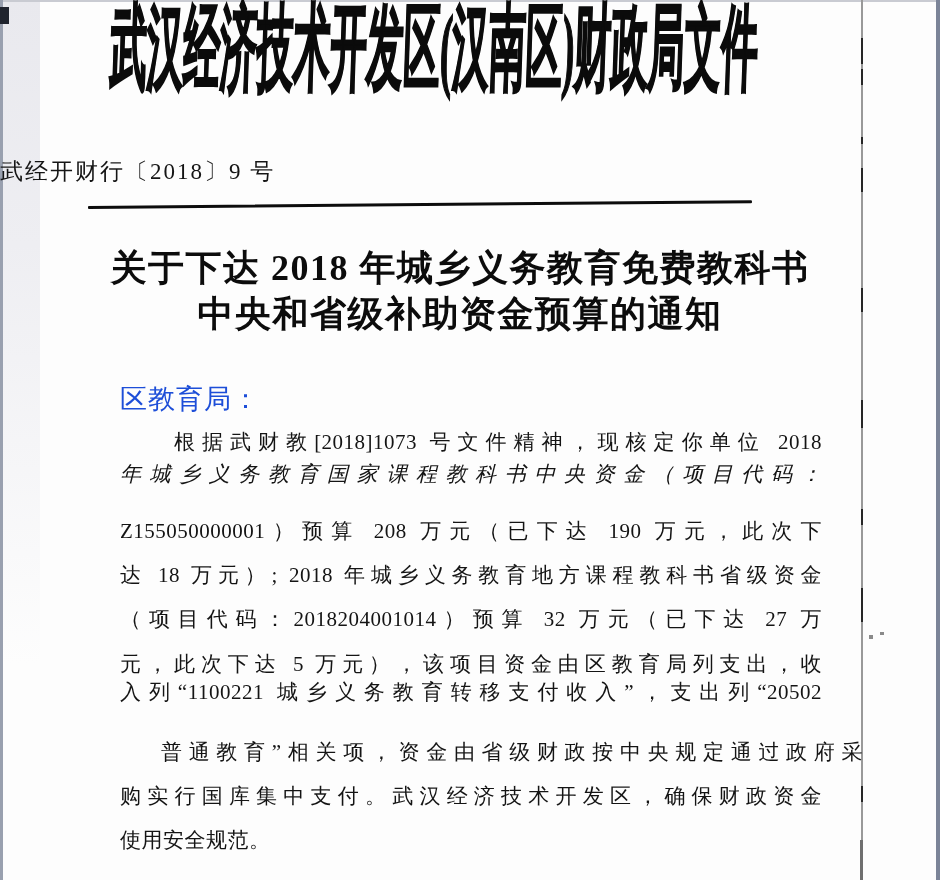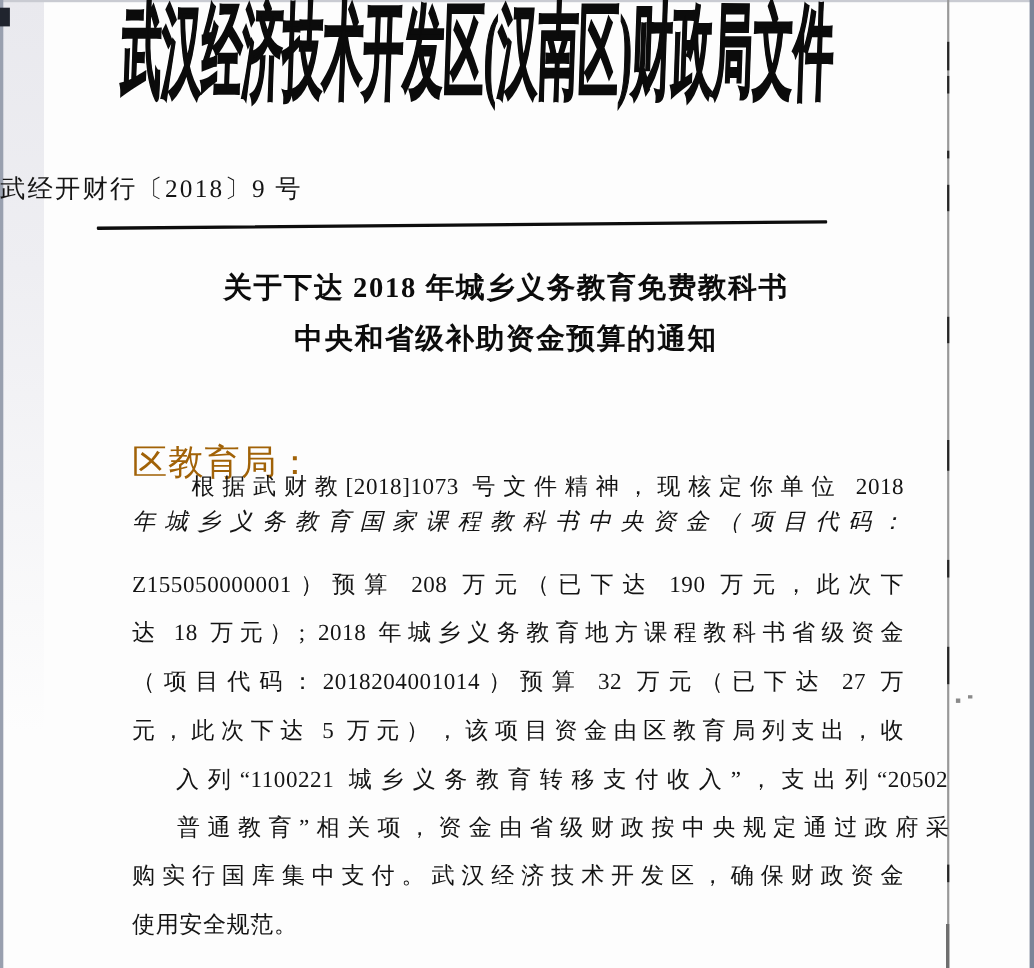--- a/index.html
+++ b/index.html
@@ -70,35 +70,34 @@
     top: 206px; left: 88px; width: 664px; height: 3px;
     background: #0d0d0d;
     transform: rotate(-0.5deg);
     transform-origin: 0 50%;
     border-radius: 1px;
   }
   .doc-title {
     position: absolute;
     left: 0; width: 920px;
     text-align: center;
-    font-size: 26px;
+    font-size: 36px;
     font-weight: bold;
     letter-spacing: 1.5px;
     color: #0c0c0c;
     white-space: nowrap;
   }
   .title-l1 { top: 244px; }
   .title-l2 { top: 290px; }
   .salutation {
     position: absolute;
     top: 381px; left: 120px;
-    font-size: 32px;
+    font-size: 27px;
     letter-spacing: 1px;
-    color: #a16207;
-    margin-top: 18px;
+    color: #1d4ed8;
   }
   .body-line {
     position: absolute;
     left: 120px; width: 702px;
     font-size: 21px;
     letter-spacing: 0.5px;
     white-space: nowrap;
     color: #141414;
   }
   .body-line.jl {
@@ -144,18 +143,18 @@
   <div class="doc-title title-l2">中央和省级补助资金预算的通知</div>
 
   <div class="salutation">区教育局：</div>
 
   <div class="body-line jl indent" style="top:428px;">根据武财教[2018]1073 号文件精神，现核定你单位 2018</div>
   <div class="body-line jl" style="top:460px;font-style:italic;">年城乡义务教育国家课程教科书中央资金（项目代码：</div>
   <div class="body-line jl" style="top:517px;">Z155050000001）预算 208 万元（已下达 190 万元，此次下</div>
   <div class="body-line jl" style="top:561px;">达 18 万元）; 2018 年城乡义务教育地方课程教科书省级资金</div>
   <div class="body-line jl" style="top:605px;font-family:Liberation Serif, serif;">（项目代码：2018204001014）预算 32 万元（已下达 27 万</div>
   <div class="body-line jl" style="top:650px;">元，此次下达 5 万元），该项目资金由区教育局列支出，收</div>
-  <div class="body-line jl" style="top:694px;margin-left:40px;">入列“1100221 城乡义务教育转移支付收入”，支出列“20502</div>
+  <div class="body-line jl" style="top:678px;">入列“1100221 城乡义务教育转移支付收入”，支出列“20502</div>
   <div class="body-line jl" style="top:738px;margin-left:41px;">普通教育”相关项，资金由省级财政按中央规定通过政府采</div>
   <div class="body-line jl" style="top:782px;">购实行国库集中支付。武汉经济技术开发区，确保财政资金</div>
   <div class="body-line" style="top:826px;">使用安全规范。</div>
 
 </div>
 
 </body></html>

